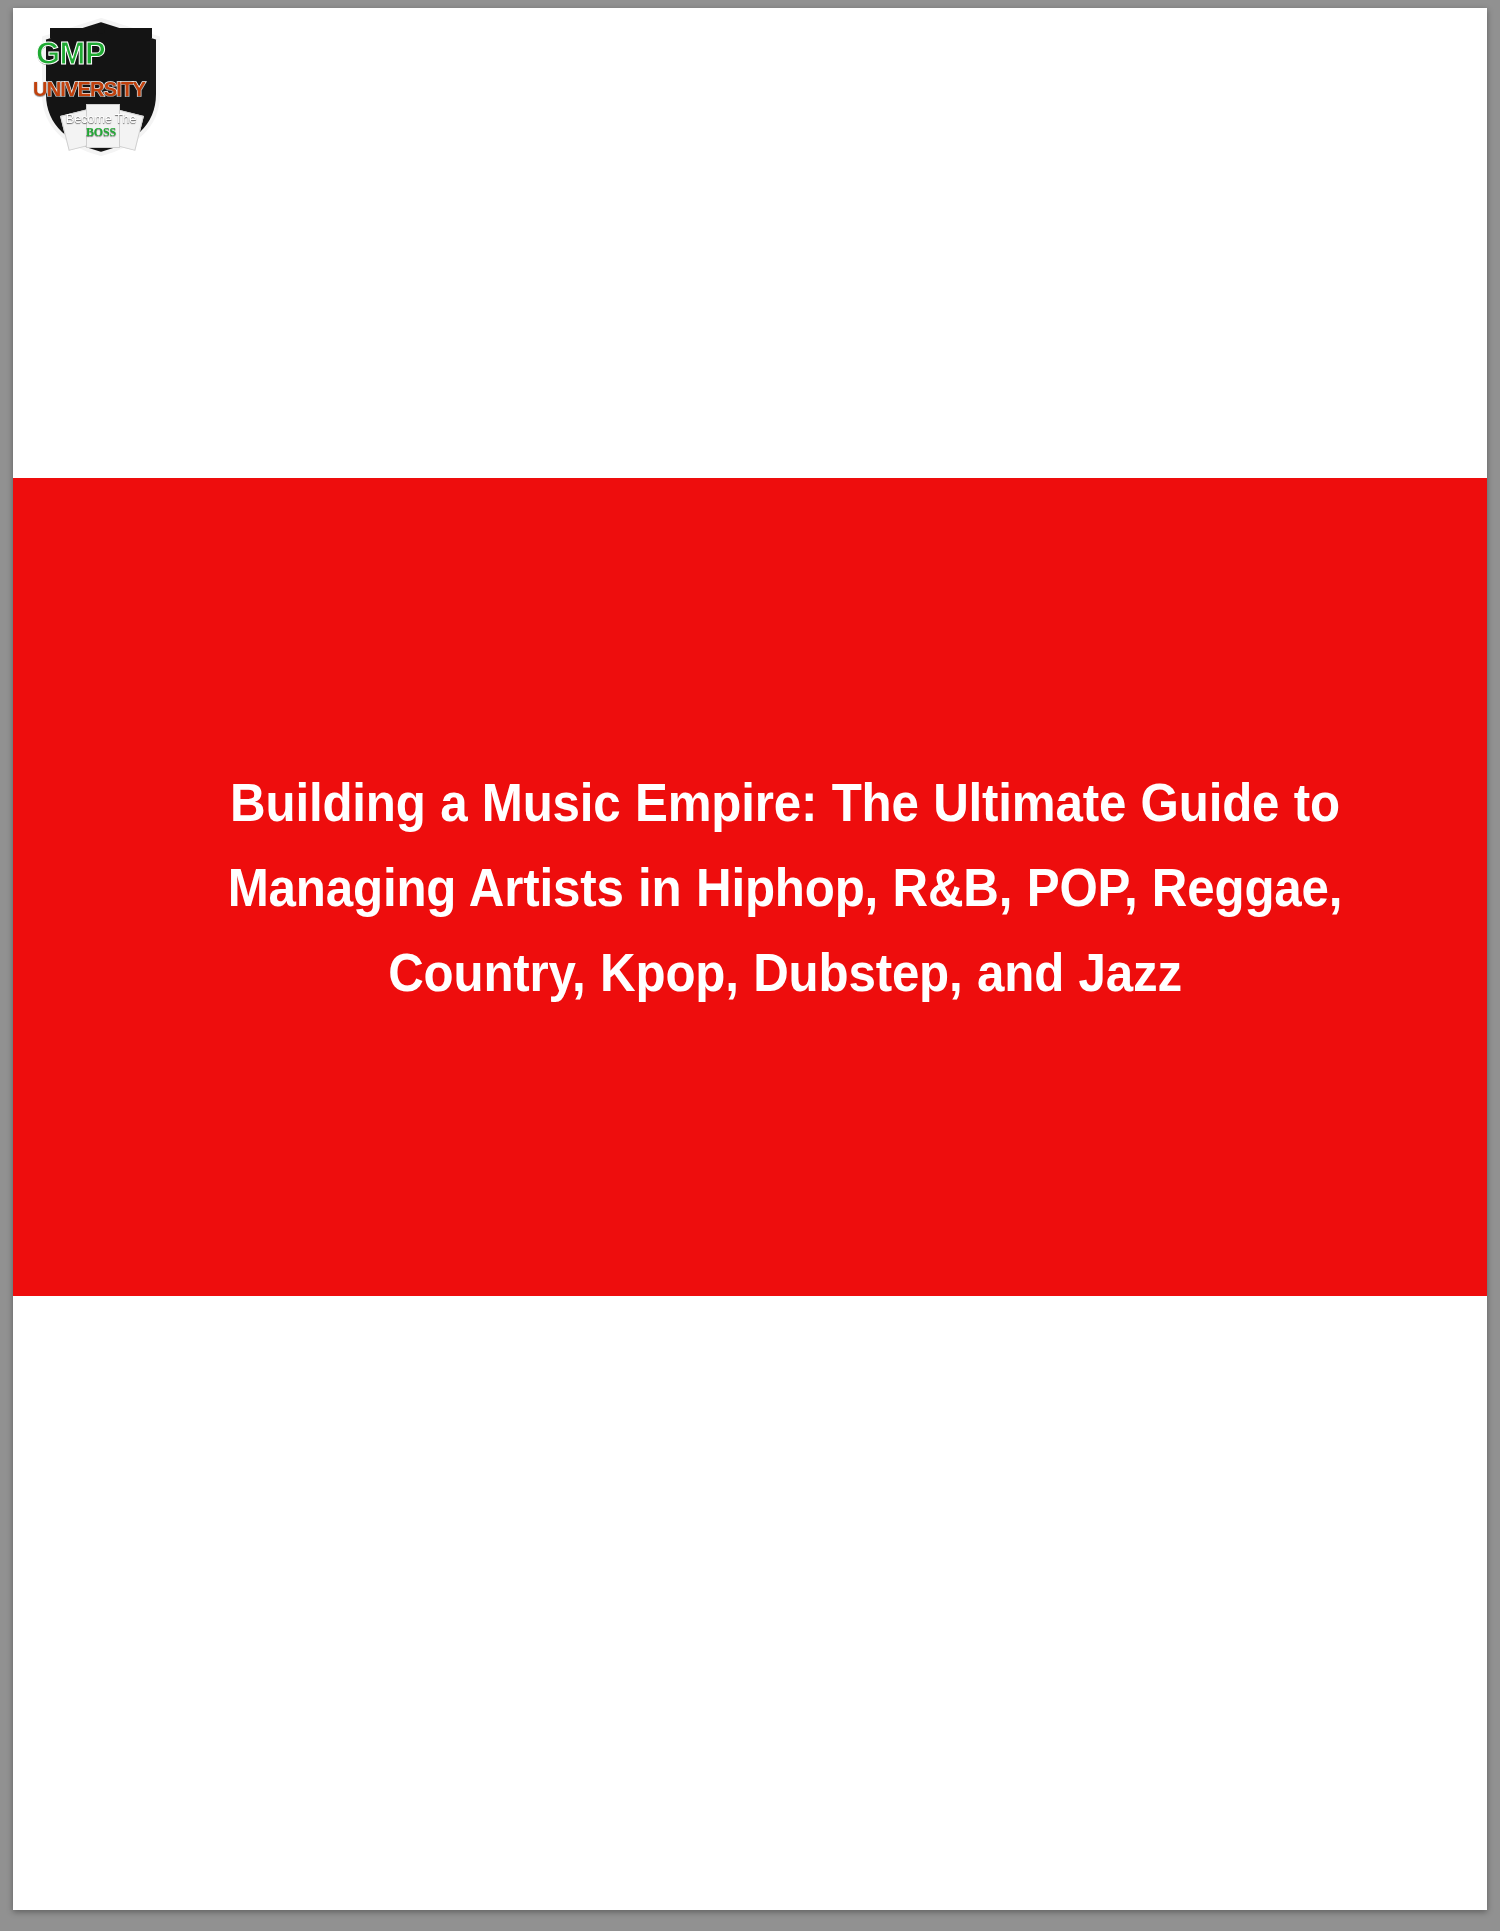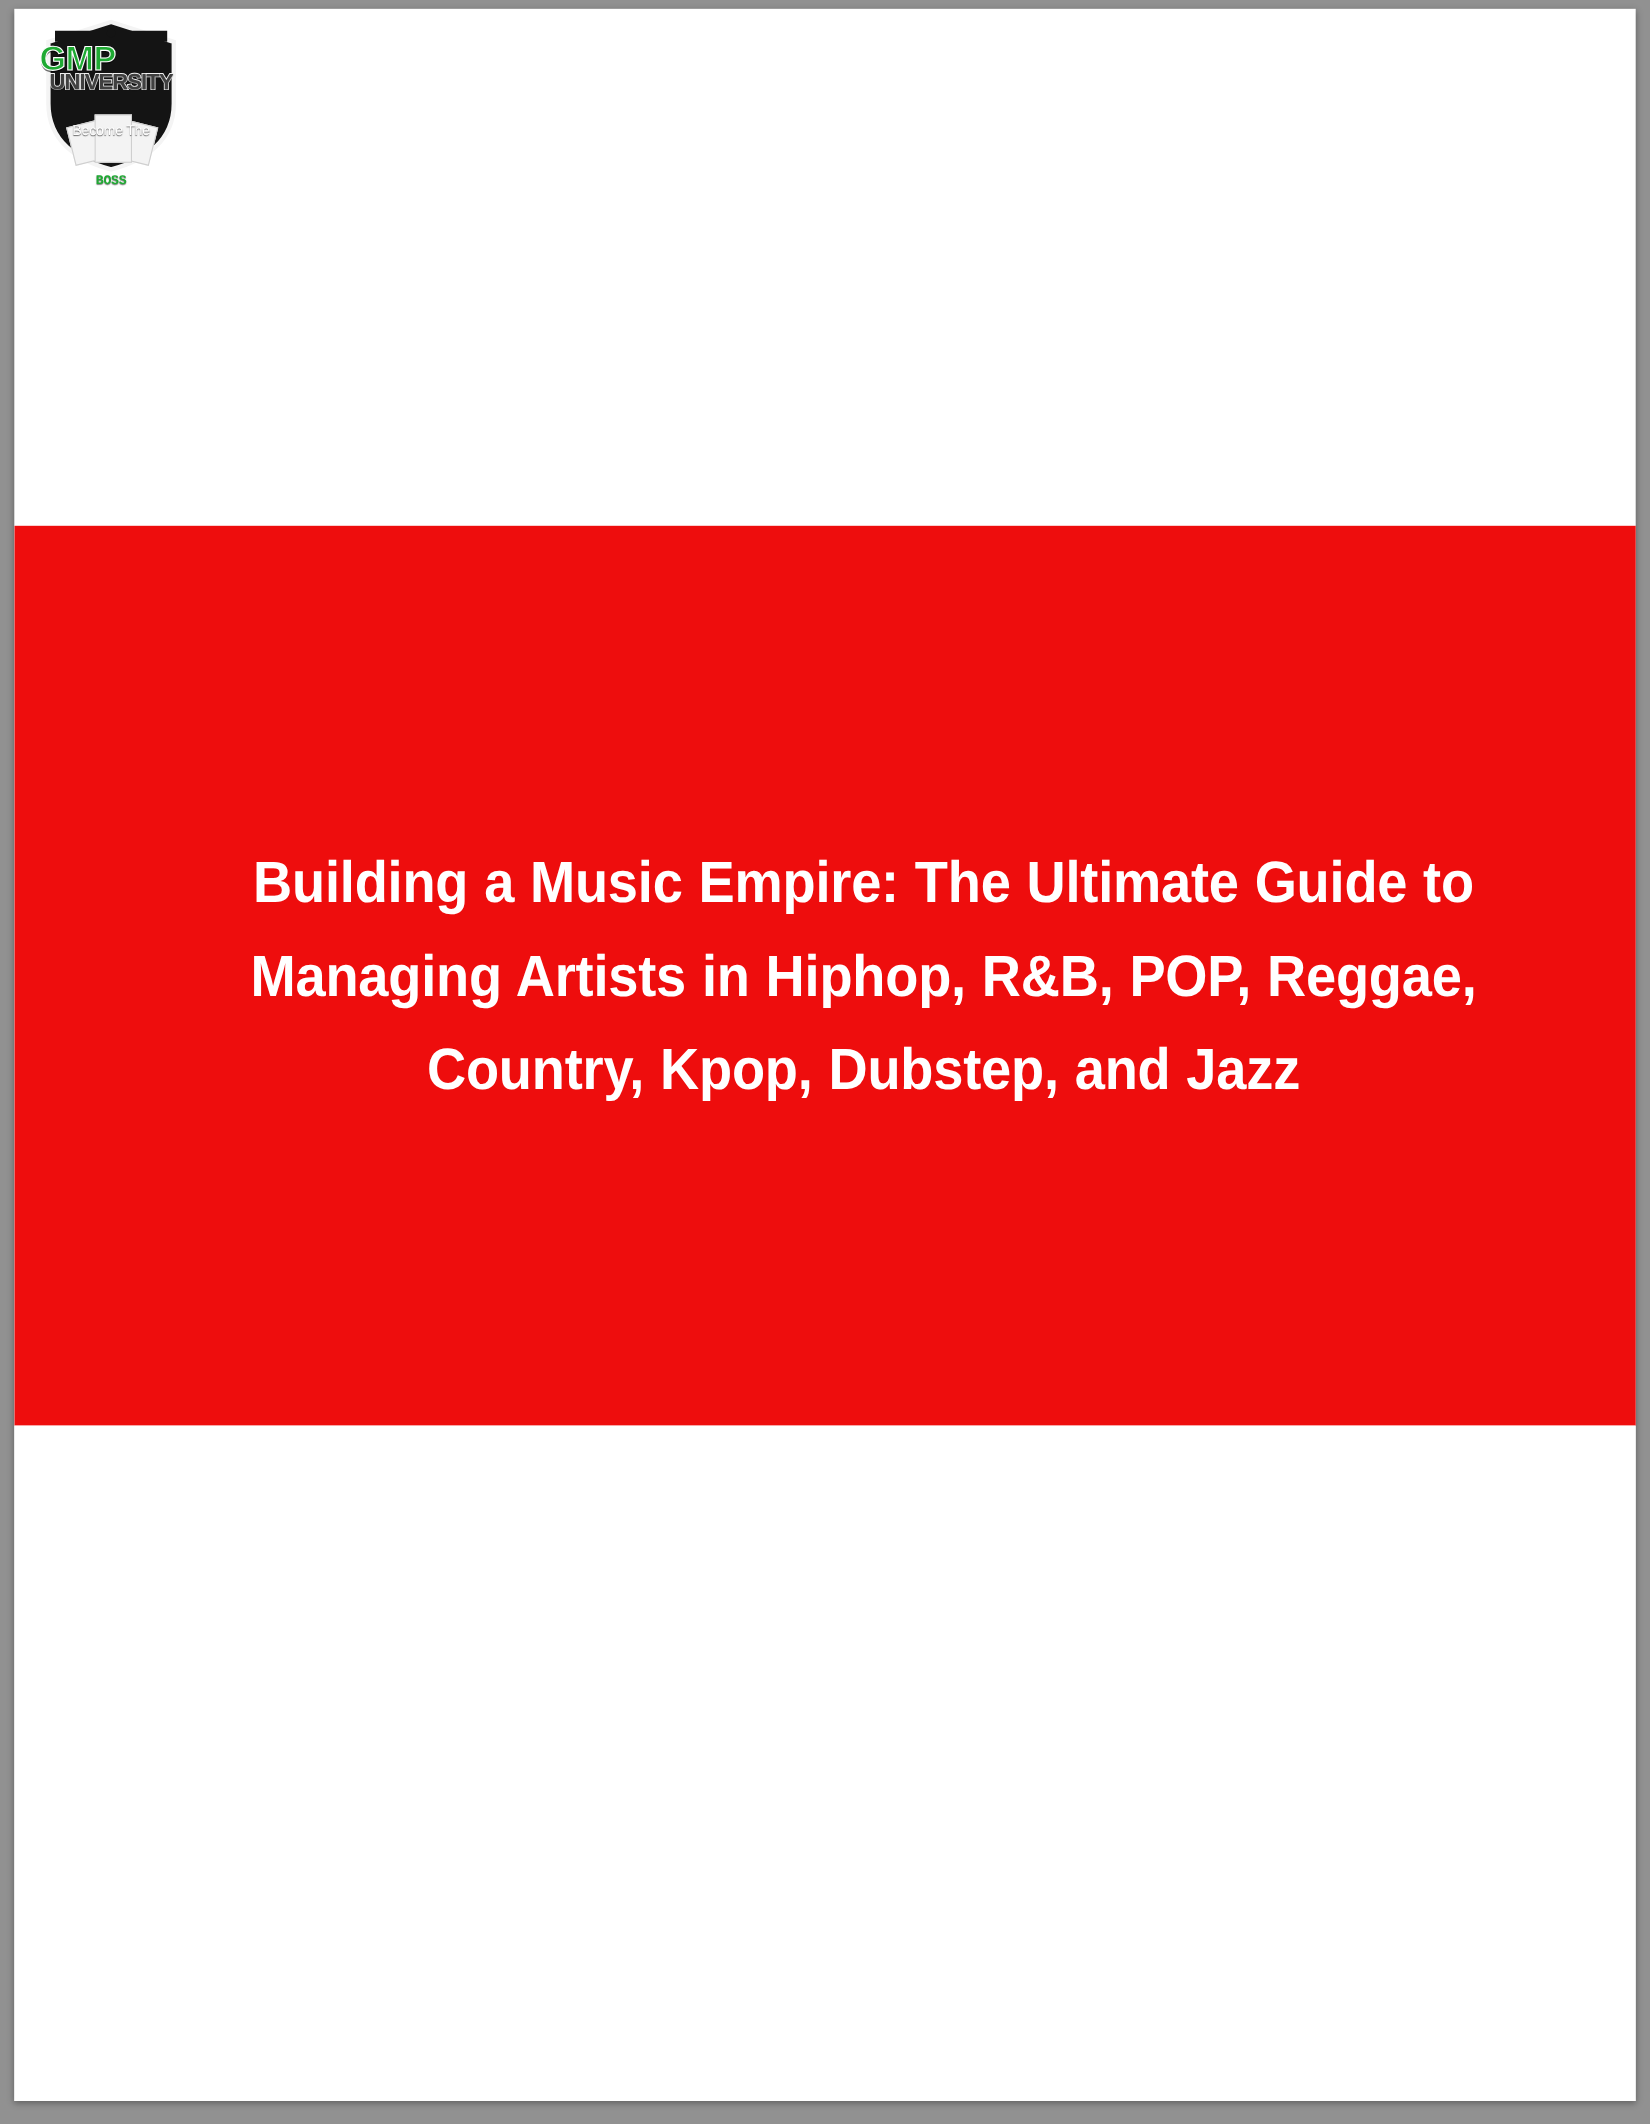--- a/index.html
+++ b/index.html
@@ -72,29 +72,28 @@
     font-size: 31px;
     line-height: 31px;
     letter-spacing: -0.5px;
     color: #1faa33;
     -webkit-text-stroke: 1px #ffffff;
     text-shadow: 0 1px 0 rgba(0,0,0,0.55);
   }
   .logo-text-university {
     position: absolute;
     left: -3px;
-    top: 49px;
+    top: 63px;
     width: 136px;
-    text-align: center;
     font-family: "Liberation Sans", sans-serif;
     font-weight: bold;
     font-size: 20px;
     line-height: 20px;
     letter-spacing: -0.8px;
-    color: #404040;
+    color: #c2410c;
     -webkit-text-stroke: 1.6px #f2f2f2;
     paint-order: stroke fill;
     text-shadow: 0 1px 1px rgba(0,0,0,0.4);
   }
   .logo-bills {
     position: absolute;
     left: 26px;
     top: 86px;
     width: 80px;
     height: 46px;
@@ -120,28 +119,27 @@
     letter-spacing: -0.3px;
     color: #ffffff;
     text-shadow: 0 1px 1px rgba(0,0,0,0.6);
   }
   .logo-tagline-boss {
     position: absolute;
     left: 0;
     top: 110px;
     width: 130px;
     text-align: center;
-    font-family: Liberation Mono, monospace;
+    font-family: Liberation Serif, serif;
     font-weight: bold;
     font-size: 12px;
     line-height: 12px;
     letter-spacing: -0.2px;
     color: #1faa33;
     text-shadow: 0 1px 1px rgba(0,0,0,0.5);
-    margin-top: 32px;
   }
 
   
   .title-banner {
     position: absolute;
     left: 0;
     top: 470px;
     width: 100%;
     height: 818px;
     background: #ee0d0d;

